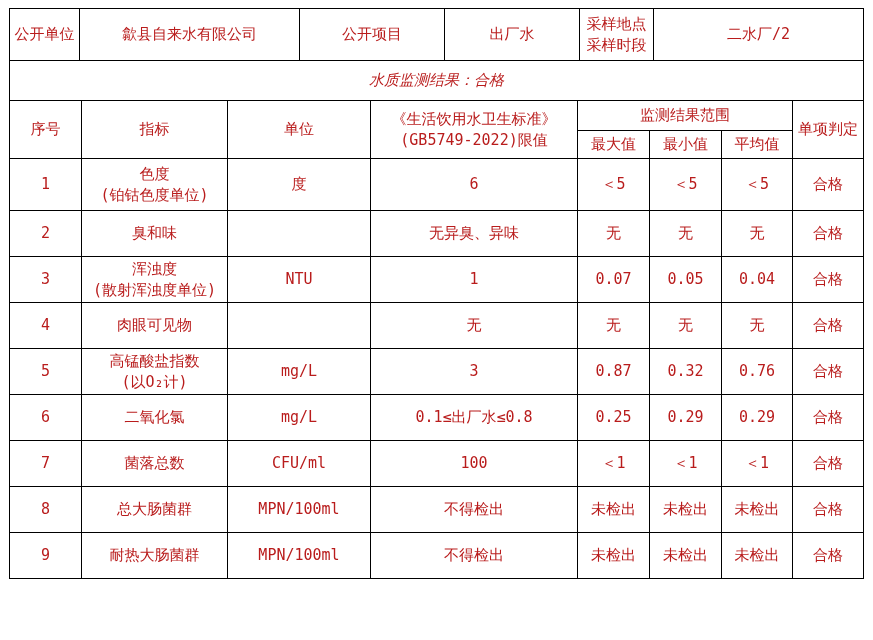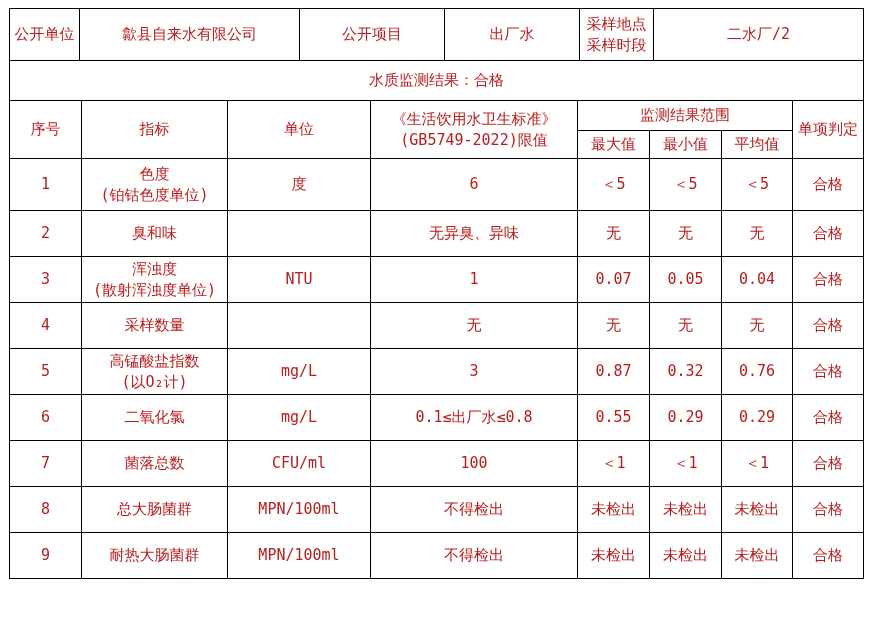--- a/index.html
+++ b/index.html
@@ -30,21 +30,21 @@
     padding: 2px 3px;
     box-sizing: border-box;
     overflow: hidden;
     font-size: 15px;
     line-height: 1.35;
     font-weight: normal;
   }
   table.main { margin-top: -1px; }
   tr.rh52 { height: 52px; }
   tr.rh46 { height: 46px; }
-  tr.rh40 { height: 40px; }
+  tr.rh40 { height: 40px; font-style: italic; }
   tr.rh30 { height: 30px; }
   tr.rh28 { height: 28px; }
   td.small { font-size: 14px; }
 </style>
 </head>
 <body>
 
 <div class="page">
 
   <table class="tbl info">
@@ -126,21 +126,21 @@
 (散射浑浊度单位)</td>
         <td>NTU</td>
         <td>1</td>
         <td>0.07</td>
         <td>0.05</td>
         <td>0.04</td>
         <td>合格</td>
       </tr>
       <tr class="rh46">
         <td>4</td>
-        <td>采样数量</td>
+        <td>肉眼可见物</td>
         <td></td>
         <td>无</td>
         <td>无</td>
         <td>无</td>
         <td>无</td>
         <td>合格</td>
       </tr>
       <tr class="rh46">
         <td>5</td>
         <td>高锰酸盐指数
@@ -150,21 +150,21 @@
         <td>0.87</td>
         <td>0.32</td>
         <td>0.76</td>
         <td>合格</td>
       </tr>
       <tr class="rh46">
         <td>6</td>
         <td>二氧化氯</td>
         <td>mg/L</td>
         <td>0.1≤出厂水≤0.8</td>
-        <td>0.55</td>
+        <td>0.25</td>
         <td>0.29</td>
         <td>0.29</td>
         <td>合格</td>
       </tr>
       <tr class="rh46">
         <td>7</td>
         <td>菌落总数</td>
         <td>CFU/ml</td>
         <td>100</td>
         <td>＜1</td>

